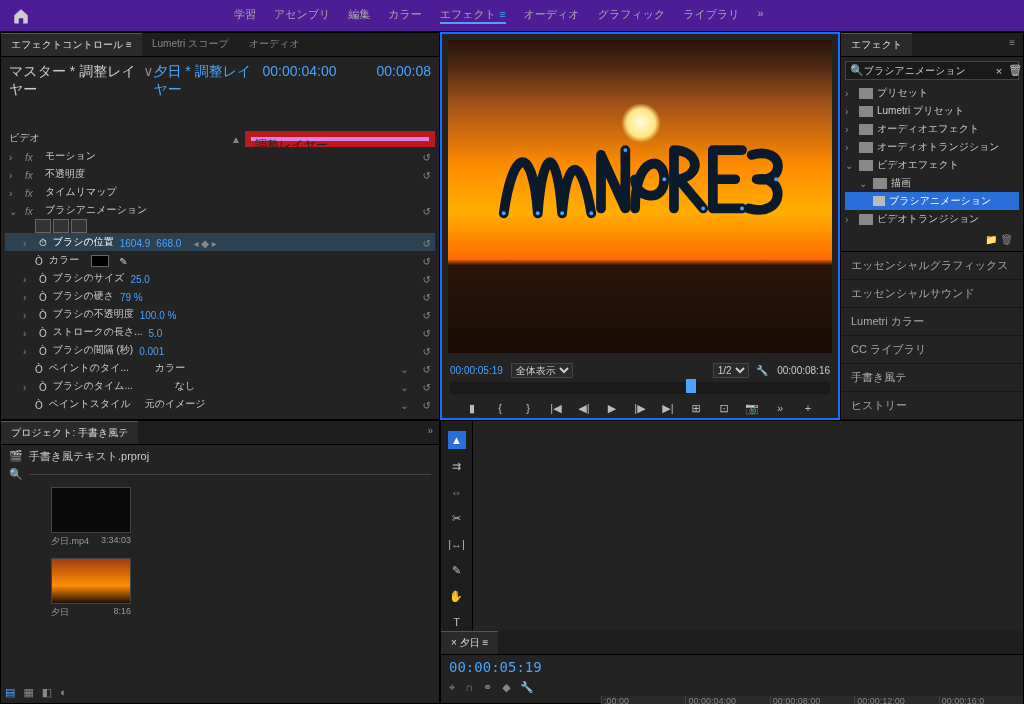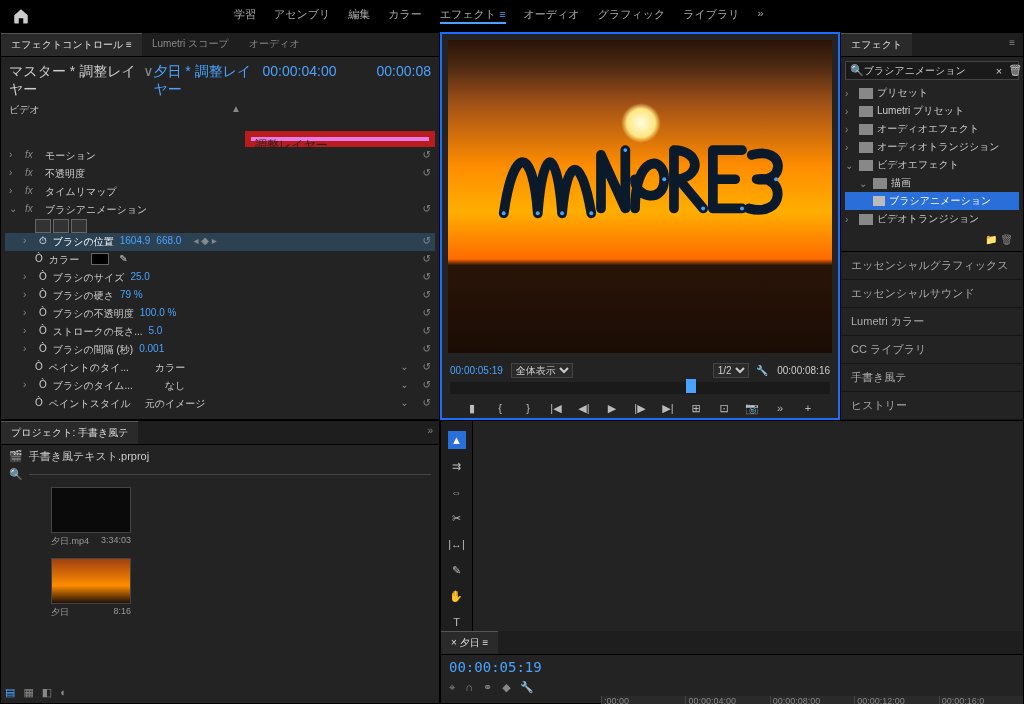--- a/index.html
+++ b/index.html
@@ -1,35 +1,35 @@
 <!DOCTYPE html>
 <html><head>
 <meta charset="utf-8">
 <style>
 * { margin: 0; padding: 0; box-sizing: border-box; font-family: "Hiragino Kaku Gothic Pro", "メイリオ", sans-serif; }
 body { background: #1e1e1e; color: #ccc; font-size: 11px; width: 1024px; height: 704px; overflow: hidden; }
-.topbar { height: 32px; background: #000000; display: flex; align-items: center; padding: 0 12px; gap: 24px; border-bottom: 1px solid #000; }
+.topbar { height: 32px; background: #4c1d95; display: flex; align-items: center; padding: 0 12px; gap: 24px; border-bottom: 1px solid #000; }
 .topbar .home { width: 18px; height: 18px; }
 .worknav { display: flex; gap: 18px; margin-left: 180px; }
 .worknav span { color: #aaa; cursor: pointer; }
 .worknav .active { color: #4aa3ff; border-bottom: 2px solid #4aa3ff; }
 .main { display: grid; grid-template-columns: 440px 400px 184px; grid-template-rows: 388px 284px; }
 .panel { background: #232323; border: 1px solid #000; display: flex; flex-direction: column; }
 .panel-tabs { display: flex; background: #1e1e1e; border-bottom: 1px solid #000; font-size: 10px; }
 .panel-tabs .tab { padding: 4px 10px; color: #888; cursor: pointer; }
 .panel-tabs .tab.active { color: #ddd; background: #2a2a2a; border-top: 1px solid #555; }
 .panel-body { flex: 1; overflow: hidden; padding: 4px; }
 
 
 .ec-header { display: flex; gap: 0; padding: 2px 4px; font-size: 14px; }
 .ec-header .link { color: #4aa3ff; }
 .ec-header .ts { color: #4aa3ff; margin-left: auto; }
 .ec-clip { background: #e87ae8; height: 16px; flex: 1; border: 6px solid #b91c1c; padding-left: 4px; color: #222; font-size: 12px; margin-top: 30px; }
 .ec-rows { }
-.ec-row { display: flex; align-items: flex-start; padding: 2px 4px; font-size: 10px; gap: 6px; min-height: 18px; }
+.ec-row { display: flex; align-items: flex-end; padding: 2px 4px; font-size: 10px; gap: 6px; min-height: 18px; }
 .ec-row .caret { width: 10px; color: #888; }
 .ec-row .fx { color: #888; width: 14px; font-style: italic; }
 .ec-row .label { flex: 0 0 auto; }
 .ec-row .val { color: #4aa3ff; margin-left: 0; }
 .ec-row .val2 { color: #4aa3ff; }
 .ec-row.sel { background: #2c4252; color: #fff; }
 .ec-row .reset { margin-left: auto; color: #888; }
 .icon-btn-row { display: flex; gap: 2px; padding-left: 30px; }
 .icon-btn-row span { width: 16px; height: 14px; background: #333; border: 1px solid #666; display: inline-block; }
 
@@ -207,21 +207,21 @@
             <span>Ò</span>
             <span class="label">ペイントのタイ...</span>
             <span style="margin-left:20px">カラー</span>
             <span style="margin-left:auto;color:#888">⌄</span>
             <span class="reset" style="margin-left:8px">↺</span>
           </div>
         <div class="ec-row" style="padding-left:18px">
             <span class="caret">›</span>
             <span>Ò</span>
             <span class="label">ブラシのタイム...</span>
-            <span style="margin-left:26px">なし</span>
+            <span style="margin-left:36px">なし</span>
             <span style="margin-left:auto;color:#888">⌄</span>
             <span class="reset" style="margin-left:8px">↺</span>
           </div>
         <div class="ec-row" style="padding-left:30px">
             <span>Ò</span>
             <span class="label">ペイントスタイル</span>
             <span style="margin-left:8px">元のイメージ</span>
             <span style="margin-left:auto;color:#888">⌄</span>
             <span class="reset" style="margin-left:8px">↺</span>
           </div>

